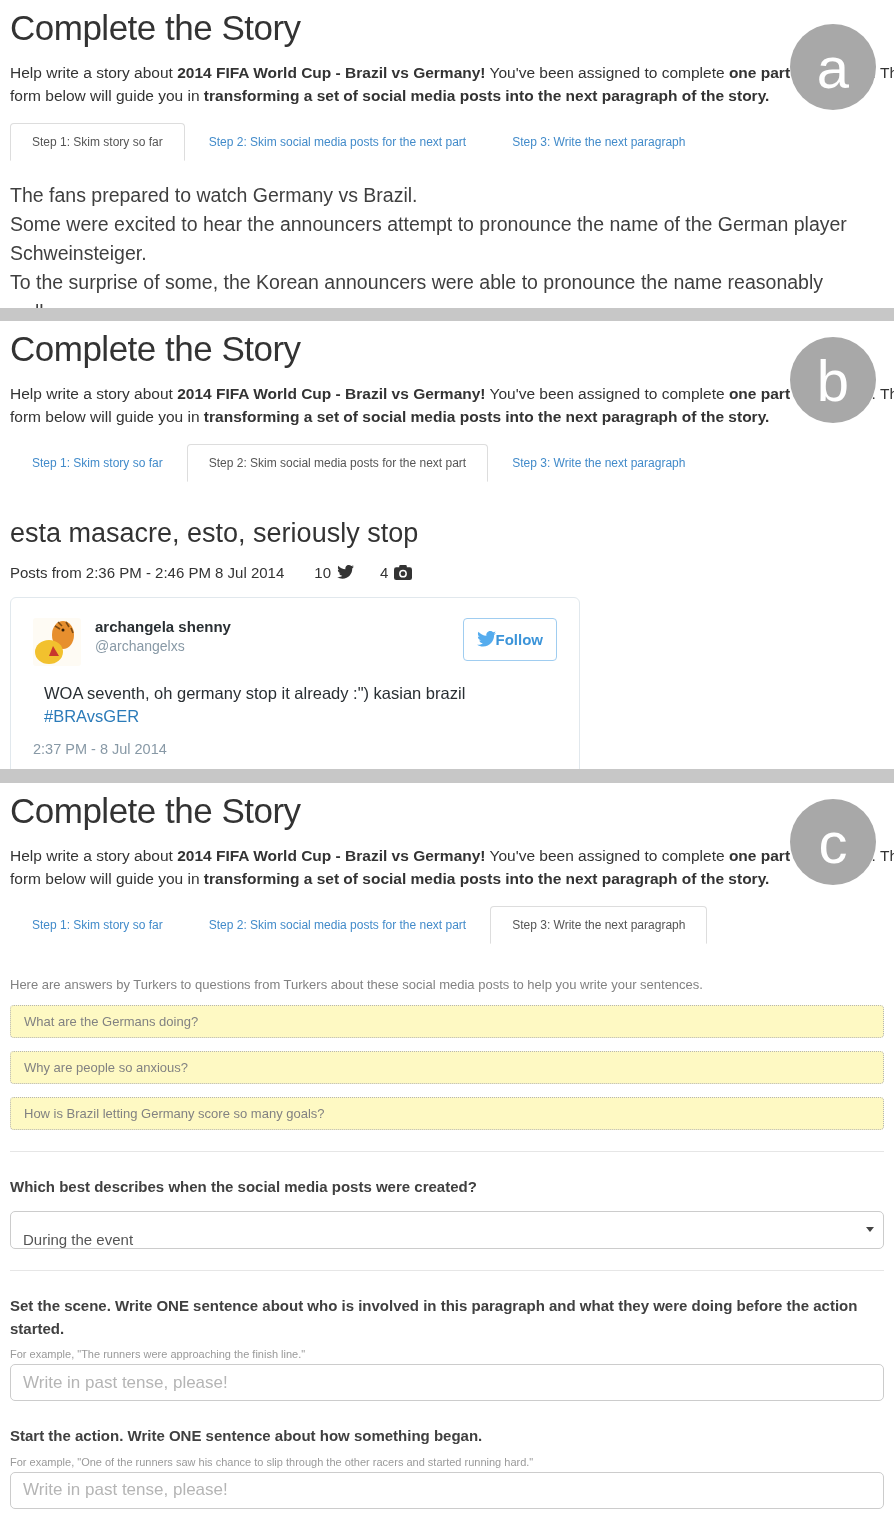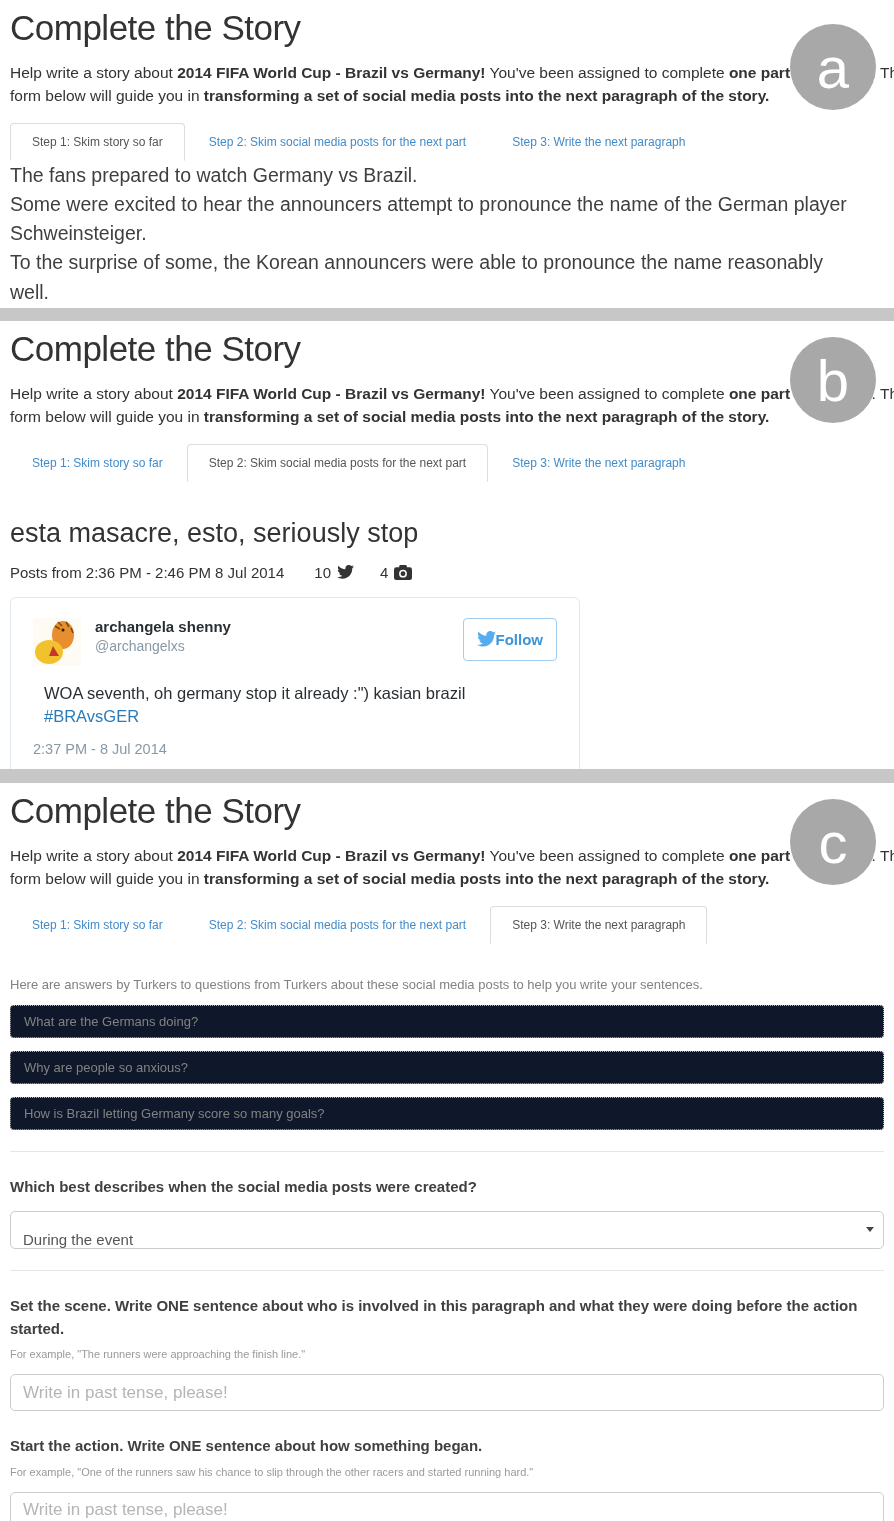--- a/index.html
+++ b/index.html
@@ -18,21 +18,21 @@
   .badge{position:absolute;width:86px;height:86px;border-radius:50%;background:#a8a8a8;color:#fff;
          display:flex;align-items:center;justify-content:center;font-size:58px;right:18px;z-index:5;}
   #panel-a .badge{top:24px;} #panel-b .badge,#panel-c .badge{top:16px;}
 
   .tabs{display:flex;align-items:flex-end;}
   .tab{font-size:12px;color:#428bca;padding:11px 21px;margin-right:2px;border:1px solid transparent;
        border-radius:4px 4px 0 0;cursor:pointer;white-space:nowrap;}
   .tab.active{color:#555;border-color:#ddd #ddd transparent #ddd;background:#fff;}
 
   
-  .story{}
+  .story{margin-top:20px;}
   .story p{margin:0;font-size:19.5px;line-height:1.5;color:#3f3f3f;white-space:nowrap;}
 
   
   .cluster-heading{font-size:27px;font-weight:400;color:#333;margin:36px 0 0 0;}
   .posts-row{display:flex;align-items:center;margin-top:15px;font-size:15px;color:#333;}
   .posts-row .count{margin-left:30px;margin-right:6px;}
   .posts-row .count2{margin-left:26px;margin-right:6px;}
   .icon-svg{display:inline-block;vertical-align:middle;}
   .tweet-card{margin-top:16px;width:570px;box-sizing:border-box;border:1px solid #e1e8ed;border-radius:6px;
               padding:20px 22px;position:relative;background:#fff;}
@@ -42,31 +42,31 @@
   .tweet-handle{font-size:14px;color:#8899a6;margin-top:3px;}
   .follow-btn{position:absolute;right:22px;top:20px;border:1px solid #a0cdf0;border-radius:4px;background:#fff;
               padding:12px 13px;display:flex;align-items:center;cursor:pointer;}
   .follow-btn span{color:#3b94d9;font-weight:bold;font-size:15px;}
   .tweet-text{clear:both;padding-top:16px;font-size:16.5px;color:#292f33;line-height:1.4;margin-left:11px;}
   .tweet-hashtag{color:#2b7bb9;cursor:pointer;display:inline-block;}
   .tweet-time{margin-top:13px;font-size:14.5px;color:#8899a6;cursor:pointer;}
 
   
   .helper{margin-top:33px;font-size:13px;color:#828282;}
-  .qbar{height:31px;line-height:31px;background:#0f172a;border:1px dotted #b5b5b5;border-radius:4px;
+  .qbar{height:31px;line-height:31px;background:#fef9c3;border:1px dotted #b5b5b5;border-radius:4px;
         margin-top:13px;padding:0 13px;font-size:13px;color:#828282;cursor:pointer;}
   hr.sep{border:none;border-top:1px solid #e6e6e6;margin:21px 0 0 0;}
   .q-label{font-size:15px;font-weight:bold;color:#404040;line-height:1.55;margin-top:23px;}
   .select-box{margin-top:13px;height:36px;border:1px solid #ccc;border-radius:5px;display:flex;align-items:flex-end;
               padding:0 12px;font-size:15px;color:#555;position:relative;cursor:pointer;background:#fff;}
   .select-caret{position:absolute;right:9px;top:15px;width:0;height:0;border-left:4px solid transparent;
                 border-right:4px solid transparent;border-top:5px solid #444;}
   .example{font-size:11px;color:#9a9a9a;margin-top:8px;}
   input.answer{display:block;width:100%;box-sizing:border-box;height:37px;border:1px solid #ccc;border-radius:5px;
-               margin-top:14px;padding:0 12px;font-size:17px;color:#15803d;outline:none;
+               margin-top:4px;padding:0 12px;font-size:17px;color:#15803d;outline:none;
                font-family:"Liberation Sans",sans-serif;}
   input.answer::placeholder{color:#b5b5b5;}
   .form-section{margin-top:2px;}
 </style>
 </head>
 <body>
 
 <section class="panel" id="panel-a">
   <div class="badge">
       <span>a</span>

